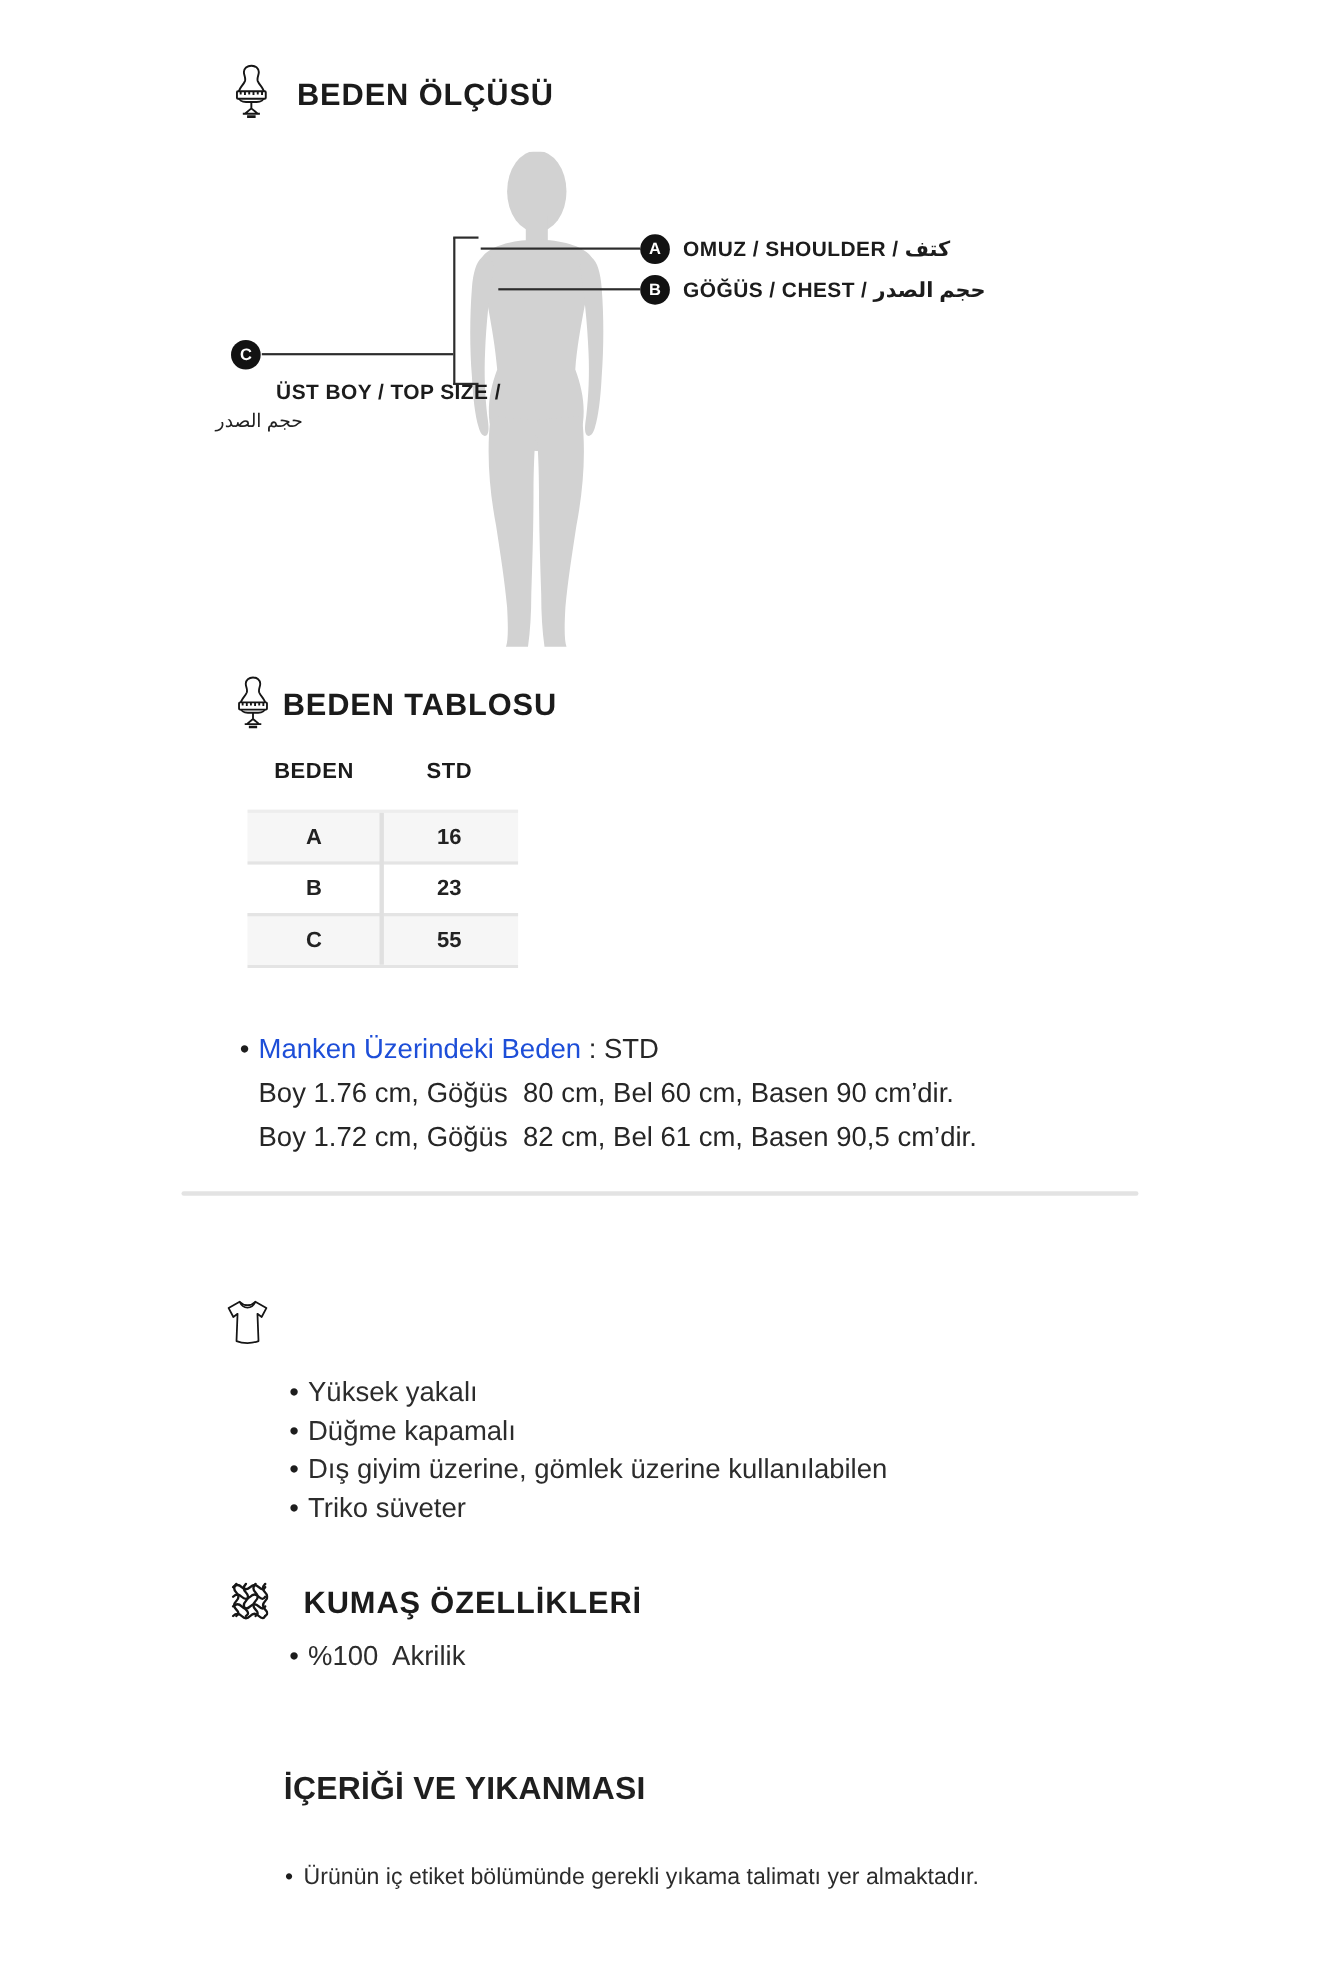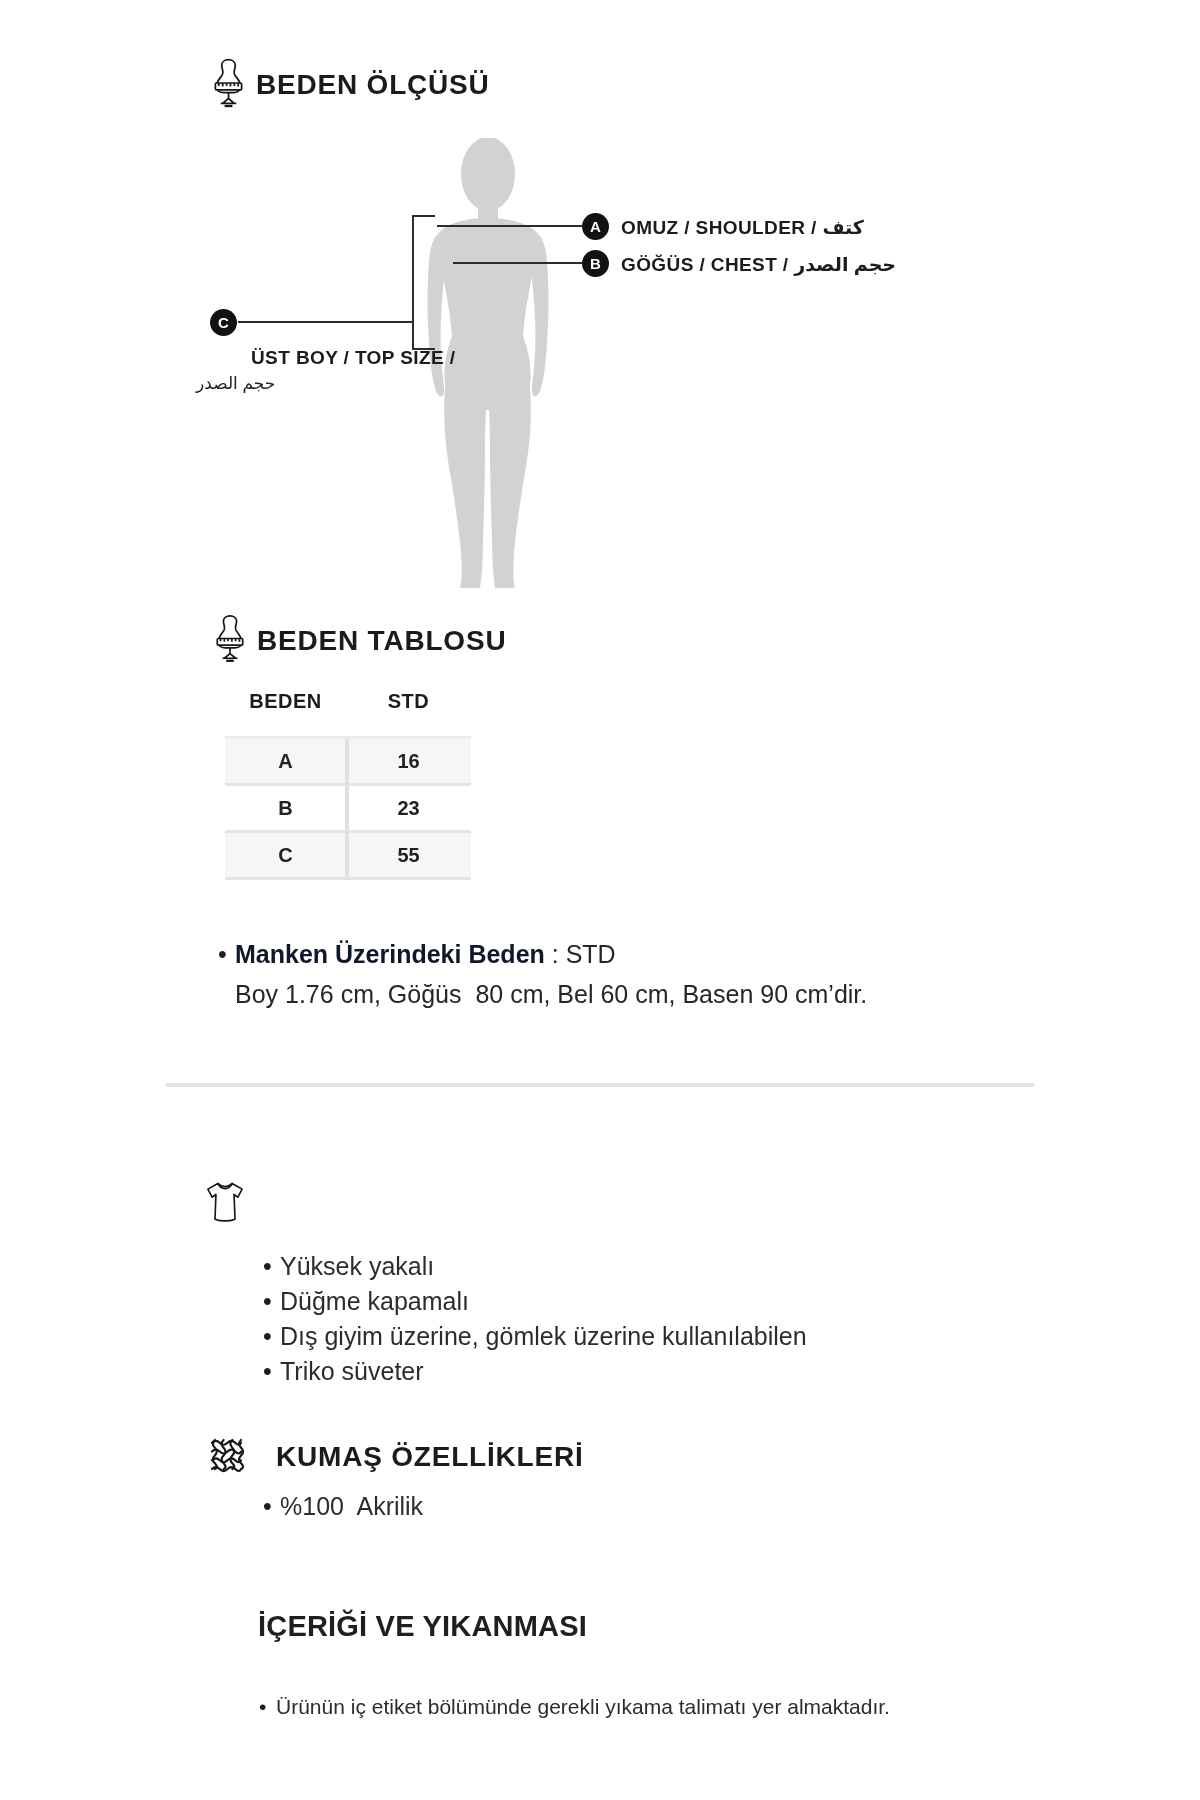--- a/index.html
+++ b/index.html
@@ -38,28 +38,28 @@
   .sub-line{padding-left:17px;line-height:40px;white-space:pre-wrap;}
   ul.blist{list-style:none;margin:0;padding:0;}
   ul.blist li{position:relative;padding-left:17px;color:#2c2c2c;}
   ul.blist li::before{content:"•";position:absolute;left:0;top:0;color:#1d1d1d;}
   .plist li{font-size:25px;line-height:35px;}
   .flist li{font-size:25px;line-height:30px;}
   .clist li{font-size:21px;line-height:37px;}
   .pre{white-space:pre-wrap;}
   .divider{position:absolute;left:165px;top:1083px;width:870px;height:4px;background:#e3e3e3;border-radius:2px;}
   .care-title{font-size:29px;font-weight:700;letter-spacing:0.2px;color:#1f1f1f;}
-  .bold{font-weight:700;color:#0f172a;text-align:center;}
+  .bold{font-weight:400;color:#1d4ed8;text-align:center;}
 </style>
 </head>
 <body>
 
 <div class="page">
 
-  <div class="abs sec-header" style="left:212px;top:58px;gap:11px;">
+  <div class="abs sec-header" style="left:212px;top:58px;gap:25px;">
     <span>
       <svg width="33" height="50" viewBox="0 0 34 50" fill="none" stroke="#161616" stroke-width="1.8" stroke-linejoin="round">
         <path d="M17,1 C13,1 10,3.5 10,7 C10,10 12,12.5 11,15.5 C9.5,19.5 5,22 5,27 L5,30 C5,33 8,35 12,35 L22,35 C26,35 29,33 29,30 L29,27 C29,22 24.5,19.5 23,15.5 C22,12.5 24,10 24,7 C24,3.5 21,1 17,1 Z"></path>
         <rect x="3.5" y="25" width="27" height="7" rx="1" fill="#ffffff"></rect>
         <path d="M7,25 v3 M11,25 v3.5 M15,25 v3 M19,25 v3.5 M23,25 v3 M27,25 v3.5"></path>
         <path d="M17,35 V41 M17,41 L11,46 M17,41 L23,46 M9,46 H25"></path>
         <path d="M13,48.7 H21" stroke-width="2.4"></path>
       </svg>
     </span>
     <span class="sec-title">BEDEN ÖLÇÜSÜ</span>
@@ -124,20 +124,21 @@
         <div class="td td1">C</div>
         <div class="td td2">55</div>
       </div>
       <div class="vdiv"></div>
     </div>
   </div>
 
   <div class="abs body-text" style="left:218px;top:934px;width:720px;">
     <div class="bullet-line"><span class="bold">Manken Üzerindeki Beden</span><span class="pre"> : STD</span></div>
     <div class="sub-line">Boy 1.76 cm, Göğüs  80 cm, Bel 60 cm, Basen 90 cm’dir.</div>
+    <div class="sub-line">Boy 1.72 cm, Göğüs  82 cm, Bel 61 cm, Basen 90,5 cm’dir.</div>
   </div>
 
   <div class="divider"></div>
 
   <div class="abs sec-header" style="left:205px;top:1180px;gap:13px;">
     <span>
       <svg width="40" height="44" viewBox="0 0 42 44" fill="none" stroke="#161616" stroke-width="1.7" stroke-linejoin="round">
         <path d="M13.5,2.5 L3,8.5 L7.5,17 L11.5,14 L10.5,40 C16.5,42.5 25.5,42.5 31.5,40 L30.5,14 L34.5,17 L39,8.5 L28.5,2.5 C27,6 24.5,8 21,8 C17.5,8 15,6 13.5,2.5 Z"></path>
         <path d="M13.5,2.5 C15.5,4.5 18,5.8 21,5.8 C24,5.8 26.5,4.5 28.5,2.5"></path>
       </svg>

